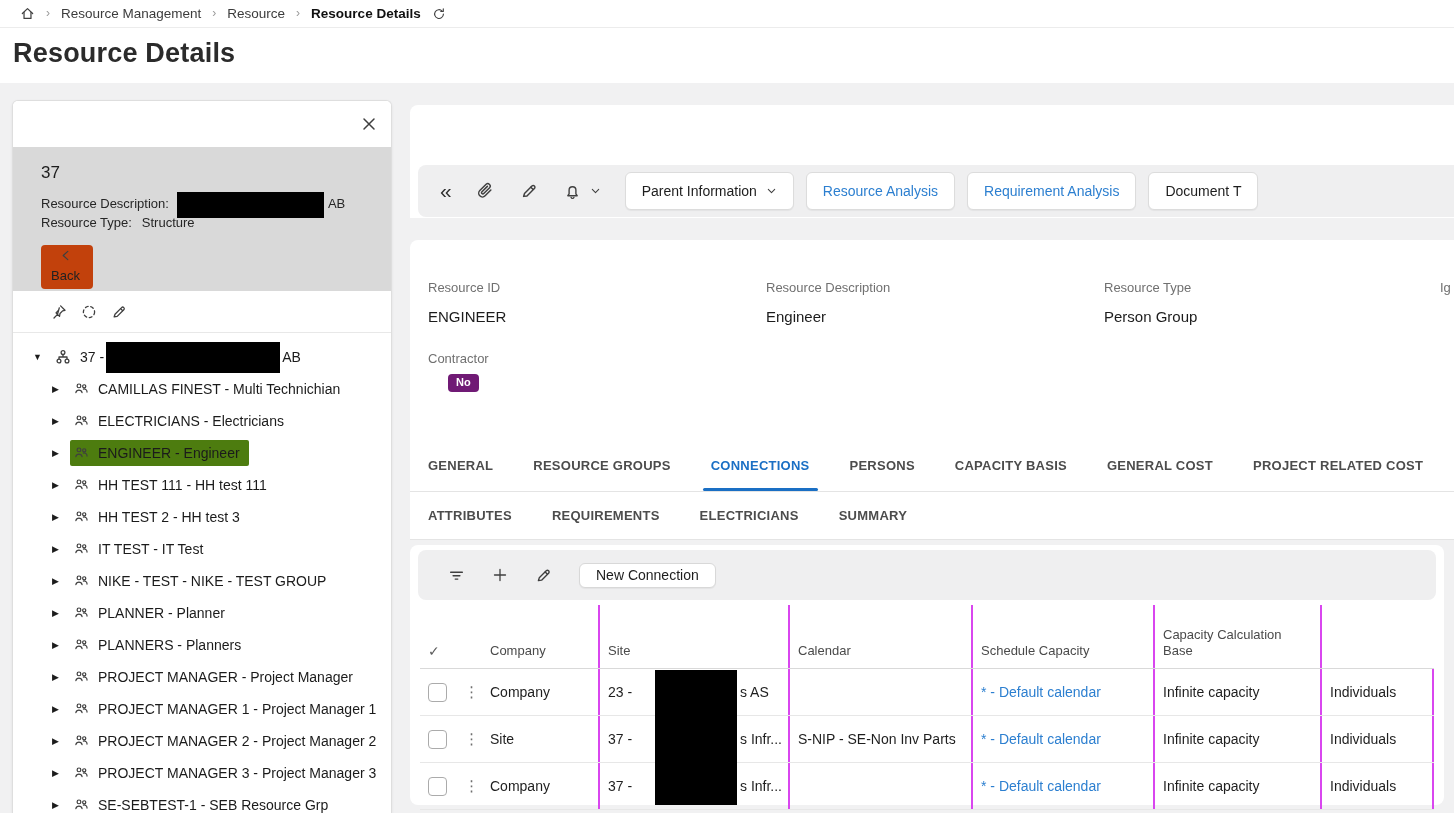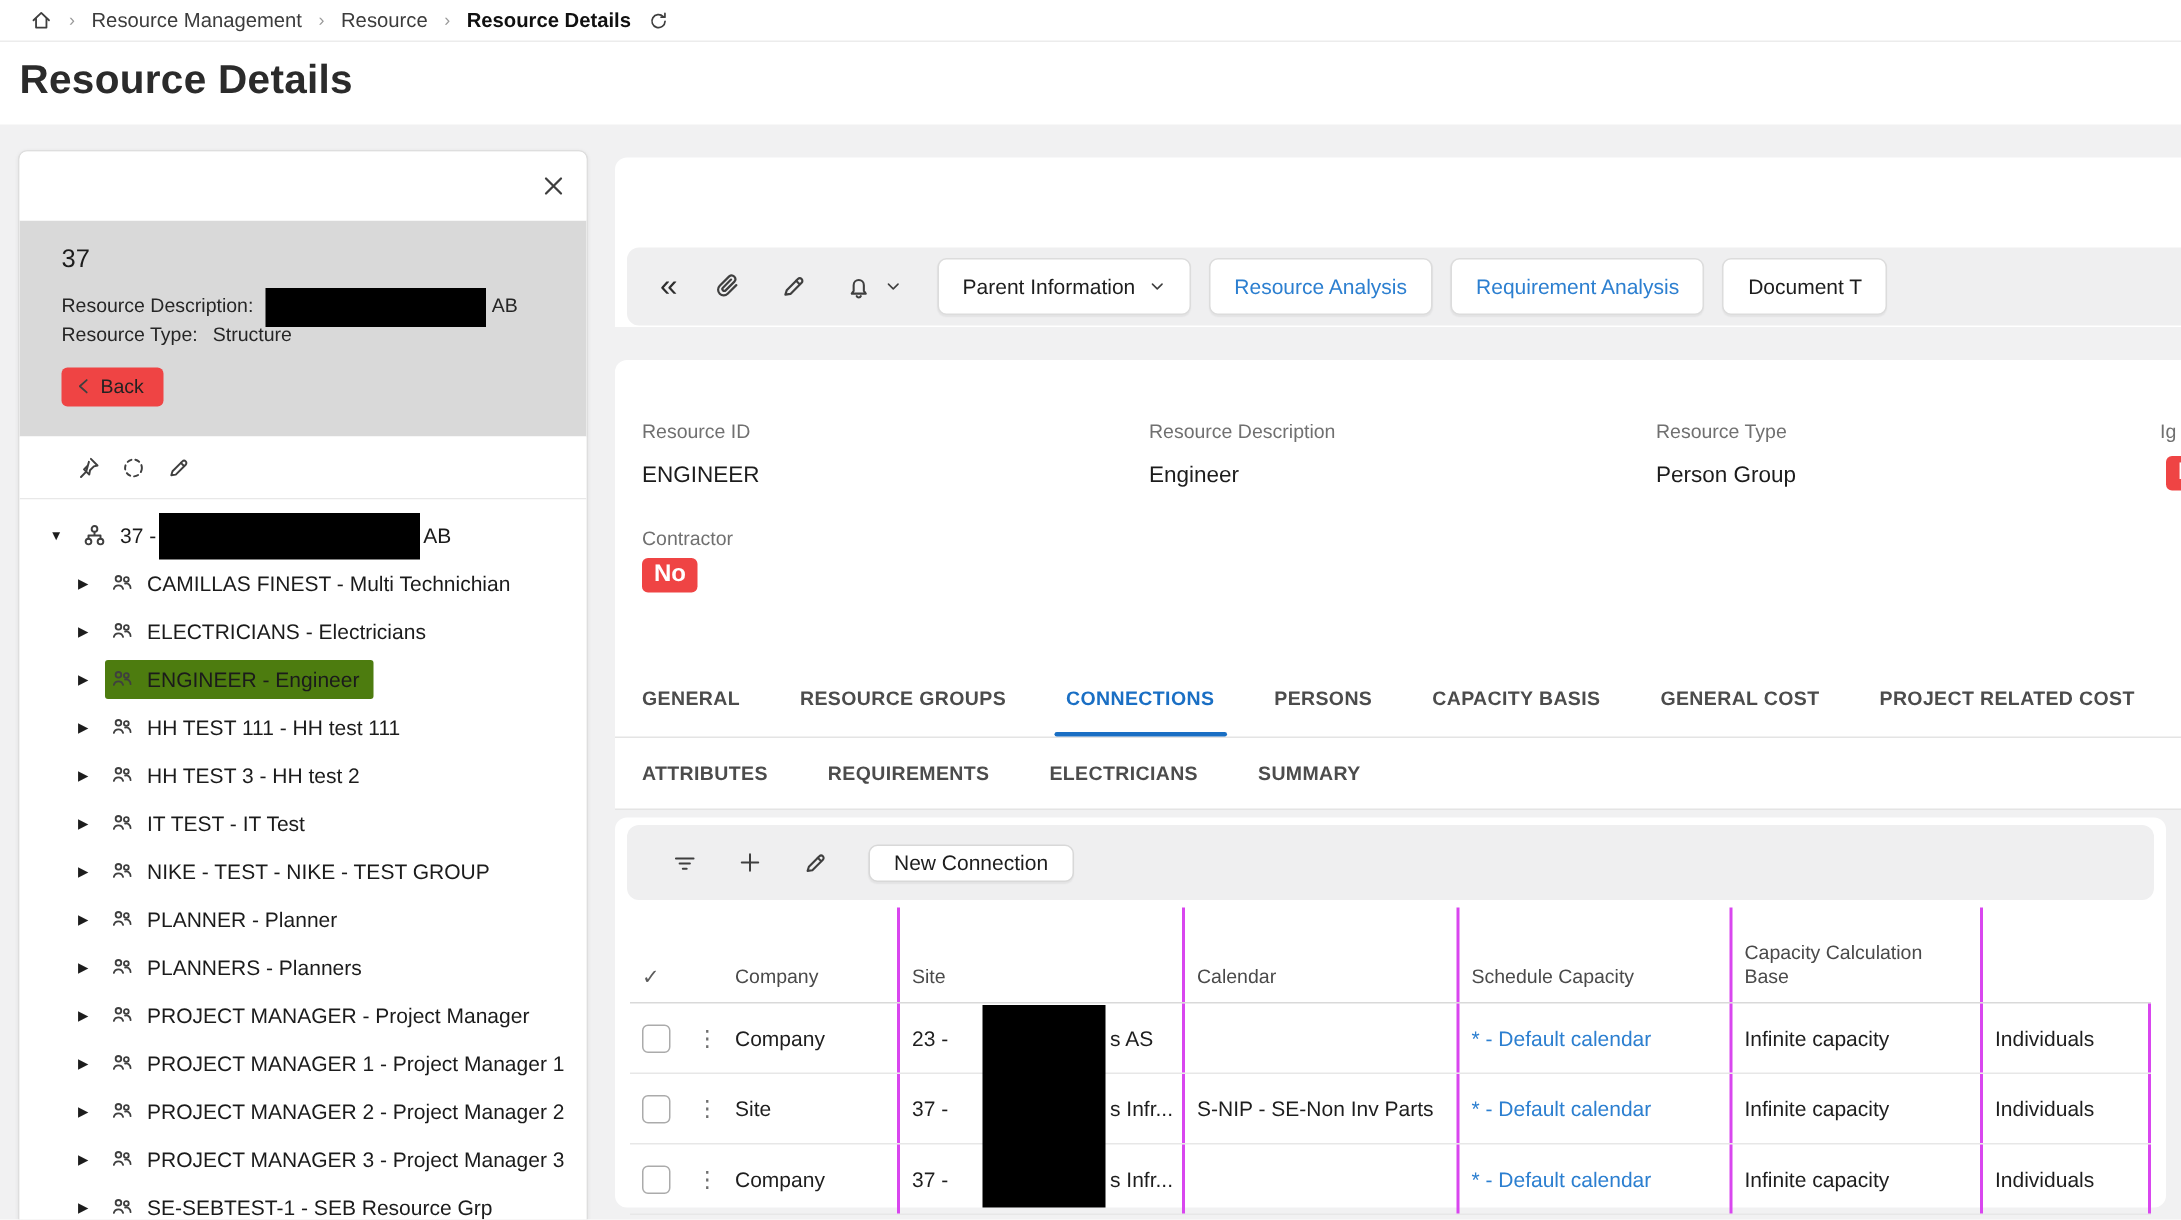--- a/index.html
+++ b/index.html
@@ -25,22 +25,22 @@
          border:1px solid #dedede;border-bottom:none;border-radius:6px 6px 0 0;
          box-shadow:0 1px 3px rgba(0,0,0,.07);overflow:hidden;z-index:4;box-sizing:border-box;}
   .panel-head{height:46px;position:relative;background:#fff;}
   .close-x{position:absolute;right:10px;top:11px;width:24px;height:24px;display:flex;align-items:center;justify-content:center;cursor:pointer;}
   .panel-gray{background:#d9d9d9;height:144px;box-sizing:border-box;padding:16px 14px 0 28px;}
   .pg-title{font-size:17px;color:#1c1c1c;margin-bottom:11px;}
   .pg-line{font-size:13px;color:#262626;line-height:19px;white-space:nowrap;}
   .redact{background:#000;}
   .redact-desc{display:inline-block;width:147px;height:26px;vertical-align:middle;margin:-6px 4px -6px 8px;}
   .pg-type-val{margin-left:10px;}
-  .back-btn{margin-top:13px;display:inline-flex;align-items:center;gap:7px;background:#ef4444;border:none;
-            border-radius:4px;padding:5px 13px 6px 10px;font-size:13px;color:#222;font-family:inherit;cursor:pointer;}
+  .back-btn{margin-top:13px;display:inline-flex;align-items:center;gap:7px;background:#c2410c;border:none;
+            border-radius:4px;padding:5px 13px 6px 10px;font-size:13px;color:#222;font-family:inherit;cursor:pointer;flex-direction:column;}
   .panel-tools{height:41px;border-bottom:1px solid #e8e8e8;display:flex;align-items:center;gap:14px;padding-left:38px;background:#fff;}
   .ptool{cursor:pointer;}
   .tree{padding-top:8px;background:#fff;}
   .tree-row{height:32px;display:flex;align-items:center;font-size:14px;color:#1b1b1b;cursor:pointer;}
   .tree-row.root{padding-left:20px;}
   .tree-row.child{padding-left:39px;}
   .twisty{width:18px;font-size:9px;color:#1c1c1c;flex:0 0 18px;}
   .row-body{display:inline-flex;gap:9px;padding:5px 9px 5px 4px;border-radius:2px;white-space:nowrap;}
   .row-body.sel{background:#4d7c0f;}
   .redact-root{display:inline-block;width:174px;height:31px;vertical-align:middle;margin:-8px 2px;}
@@ -54,22 +54,22 @@
   .dbl-chev{font-size:21px;color:#2e2e2e;line-height:1;margin-right:24px;cursor:pointer;transform:translateY(-1px);}
   .bell-wrap{display:flex;align-items:center;gap:9px;margin-right:24px;cursor:pointer;}
   .tb-btn{height:38px;background:#fff;border:1px solid #dcdcdc;border-radius:6px;padding:0 16px;font-size:14px;
           display:inline-flex;align-items:center;gap:9px;font-family:inherit;cursor:pointer;white-space:nowrap;
           box-shadow:0 1px 1px rgba(0,0,0,.05);margin-right:12px;color:#1d1d1d;}
   .tb-btn.blue{color:#2c7fd0;}
 
   .fields-card{position:absolute;left:0;top:140px;width:1100px;height:300px;background:#fff;border-radius:8px 0 0 0;}
   .f-label{position:absolute;font-size:13px;color:#707070;}
   .f-value{position:absolute;font-size:15px;color:#1c1c1c;}
-  .badge{display:inline-block;background:#ef4444;color:#fff;font-weight:700;font-size:16px;
-         padding:3px 8px 4px;border-radius:4px;line-height:1;}
+  .badge{display:inline-block;background:#701a75;color:#fff;font-weight:700;font-size:11px;
+         padding:3px 8px 4px;border-radius:4px;line-height:1;margin-left:20px;}
   .tabs-row{position:absolute;left:0;width:1100px;display:flex;align-items:center;gap:40px;padding-left:18px;
             box-sizing:border-box;border-bottom:1px solid #e4e4e4;}
   .tabs1{top:200px;height:52px;}
   .tabs2{top:252px;height:48px;}
   .tab{position:relative;height:100%;display:flex;align-items:center;font-size:13px;font-weight:700;
        color:#4c4c4c;letter-spacing:.25px;white-space:nowrap;cursor:pointer;}
   .tab.active{color:#1a6fc4;}
   .tab.active::after{content:'';position:absolute;left:-8px;right:-8px;bottom:0;height:3px;background:#1a6fc4;border-radius:2px;}
 
   
@@ -230,21 +230,21 @@
     </div>
     <div class="tree-row child">
       <span class="twisty">▶</span>
       <span class="row-body">
           <svg class="icon" width="15" height="15" viewBox="0 0 16 16">
             <circle cx="5.3" cy="5.2" r="2"></circle>
             <path d="M2 12.4a3.4 3.4 0 0 1 6.6 0"></path>
             <circle cx="10.9" cy="5.7" r="1.7"></circle>
             <path d="M10 8.6a3.1 3.1 0 0 1 3.9 3.2"></path>
           </svg>
-          <span class="tlabel">HH TEST 3 - HH test 2</span>
+          <span class="tlabel">HH TEST 2 - HH test 3</span>
         </span>
     </div>
     <div class="tree-row child">
       <span class="twisty">▶</span>
       <span class="row-body">
           <svg class="icon" width="15" height="15" viewBox="0 0 16 16">
             <circle cx="5.3" cy="5.2" r="2"></circle>
             <path d="M2 12.4a3.4 3.4 0 0 1 6.6 0"></path>
             <circle cx="10.9" cy="5.7" r="1.7"></circle>
             <path d="M10 8.6a3.1 3.1 0 0 1 3.9 3.2"></path>

